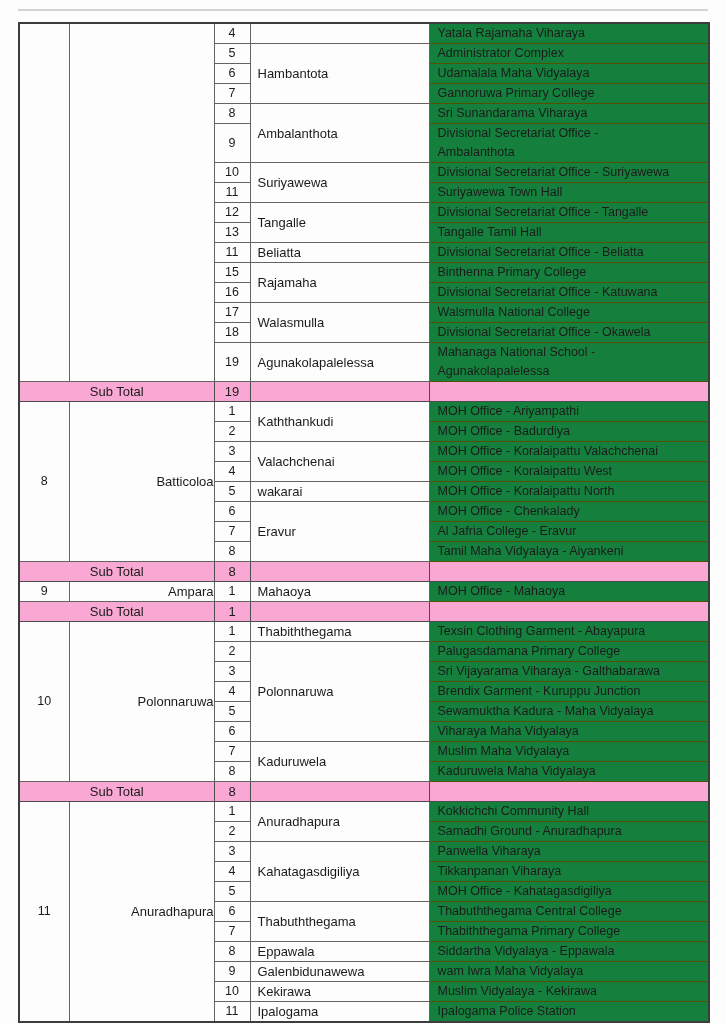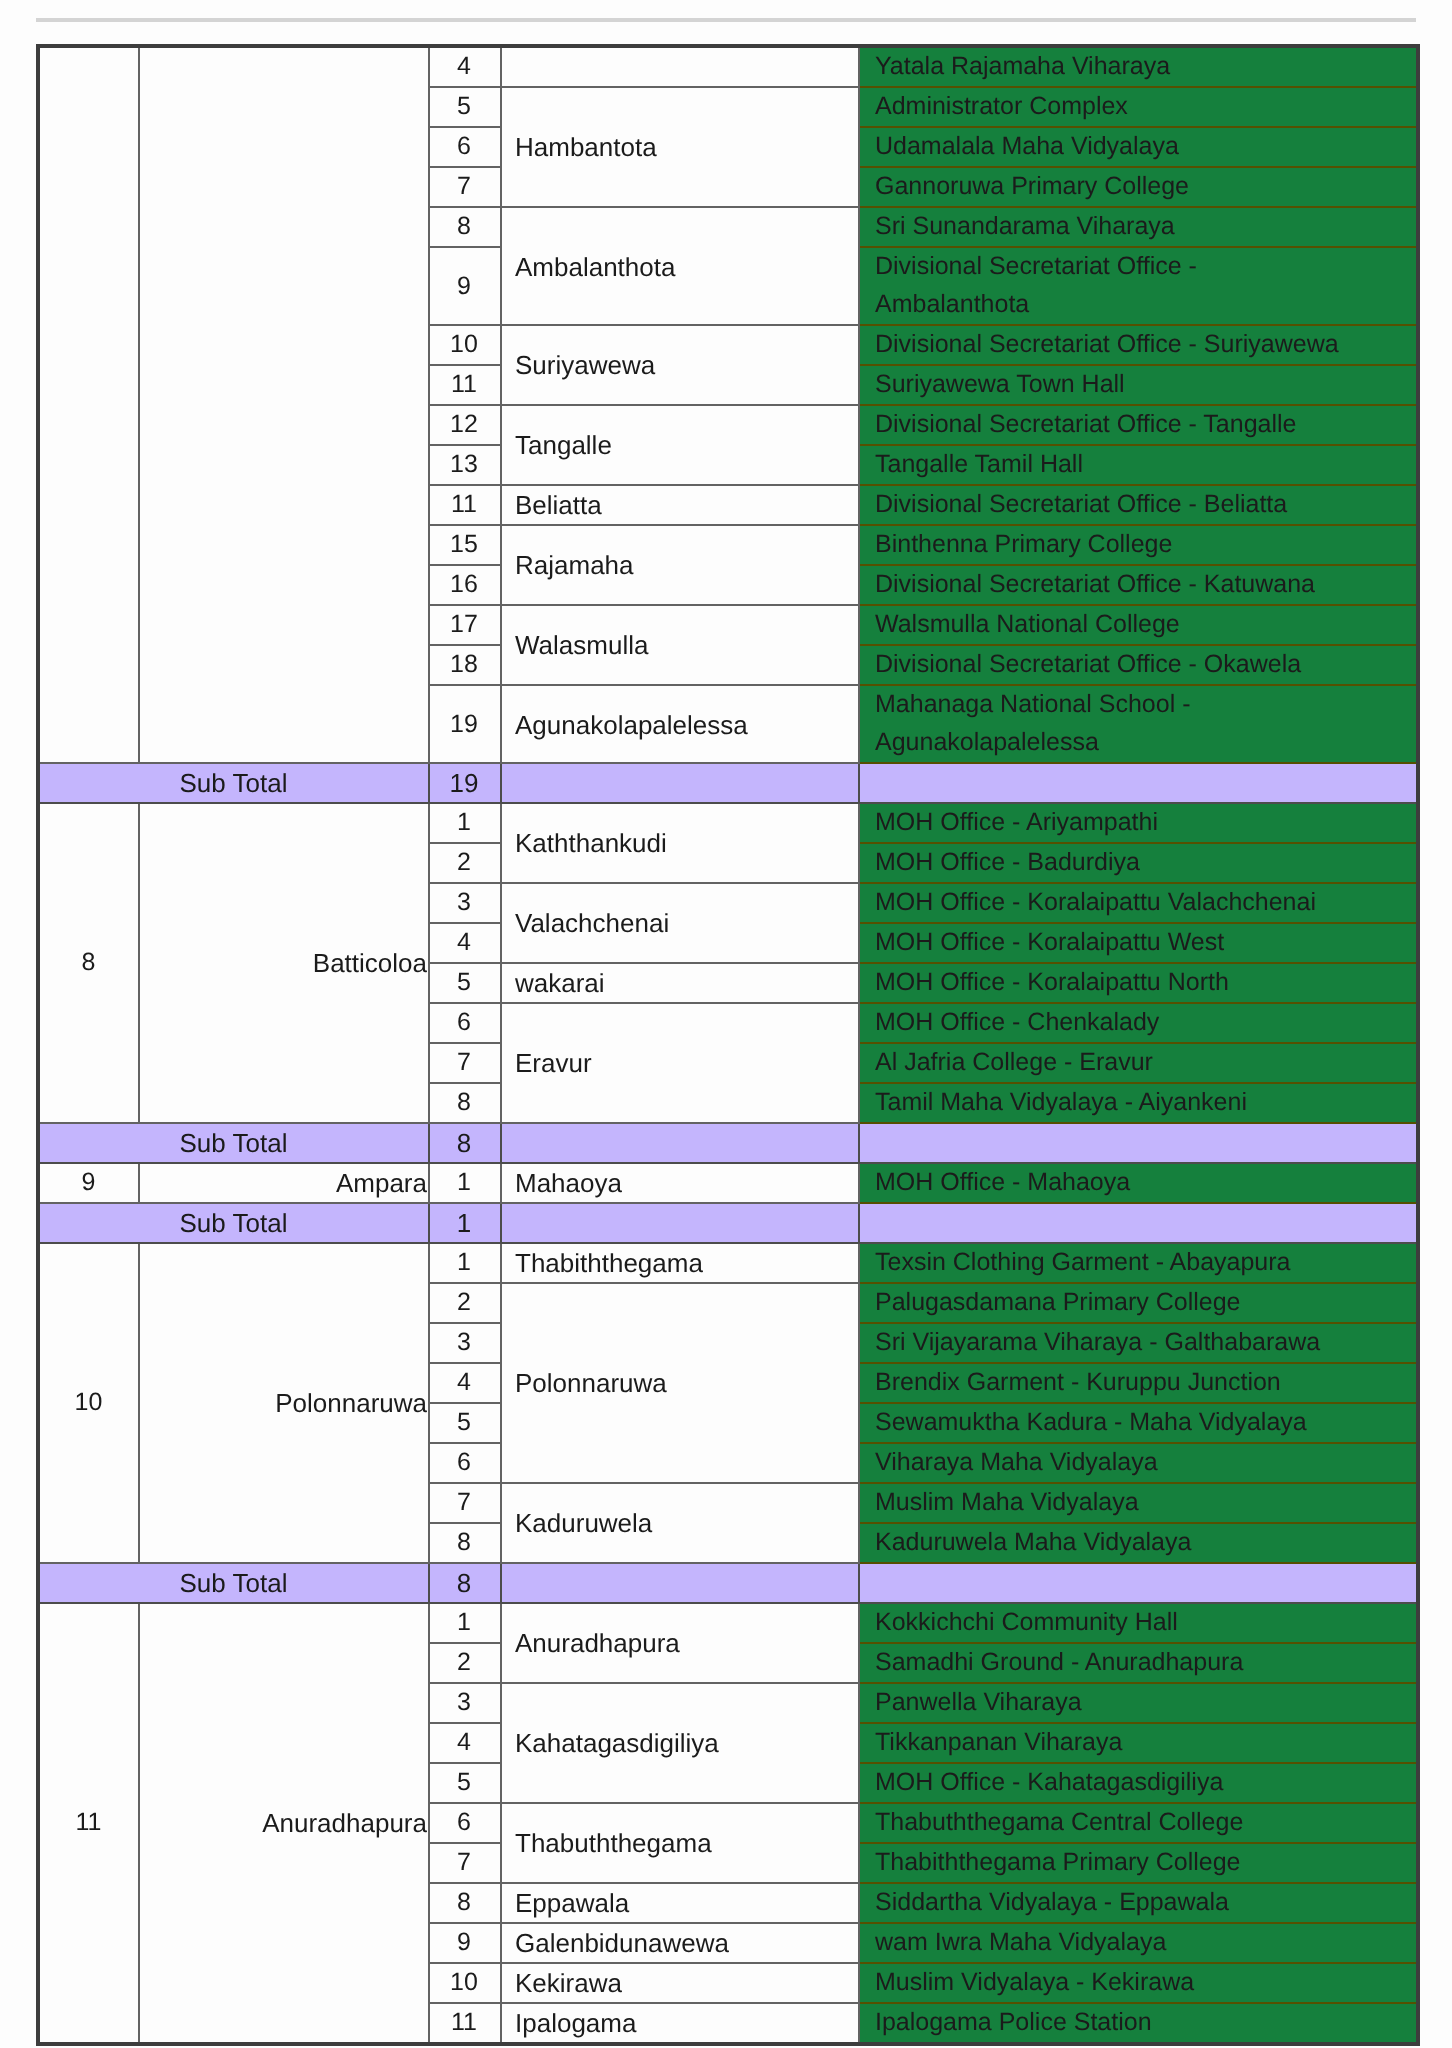--- a/index.html
+++ b/index.html
@@ -30,21 +30,21 @@
   td.dname{text-align:right;font-size:13px;}
   td.area{text-align:left;padding-left:7px;font-size:13px;white-space:normal;}
   td.center{
     background:#15803d;
     text-align:left;padding-left:8px;
     white-space:pre-line;
     border-color:#555001;
     font-size:12.5px;
   }
   tr.subtotal td{
-    background:#c4b5fd;
+    background:#f9a8d4;
     border-color:#4c4c4c;
   }
   tr.subtotal td.stlabel{text-align:center;font-size:13px;}
   tr.subtotal td.no{font-size:13px;}
 </style>
 </head>
 <body>
 
 <div class="page">
   <div class="cutoff-line"></div>

